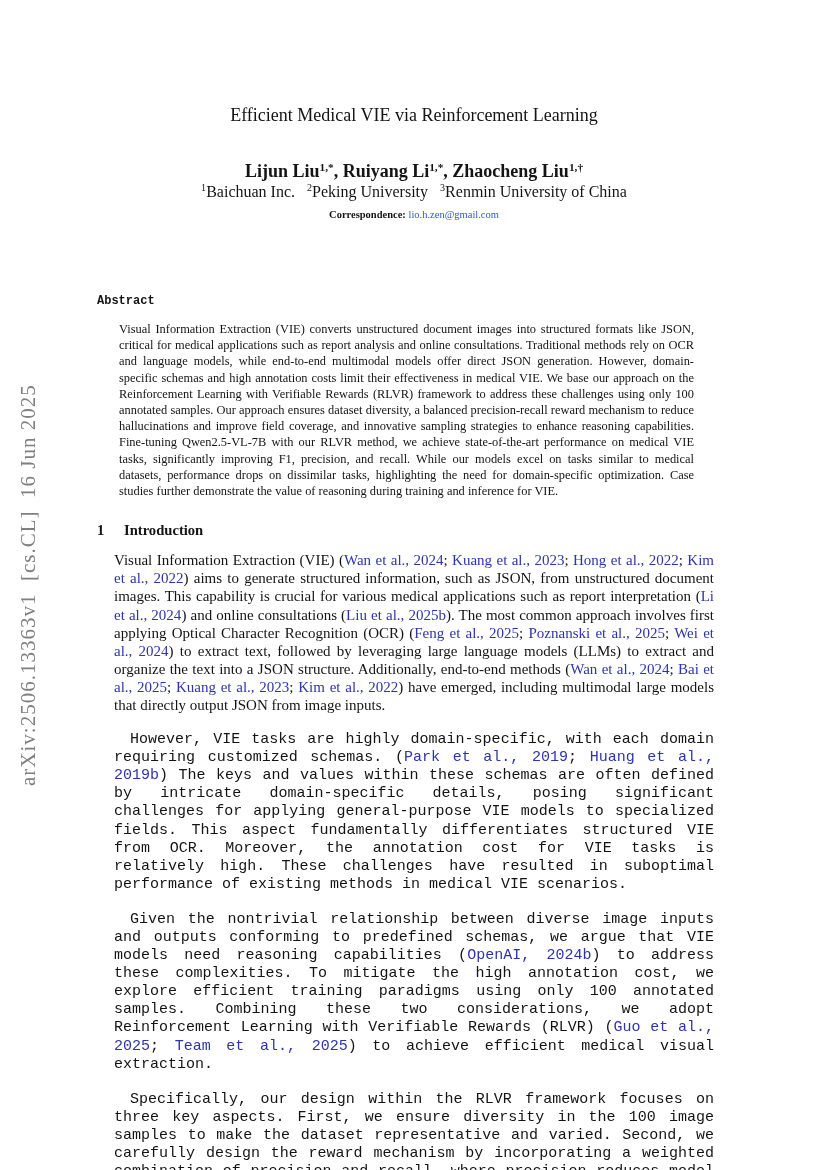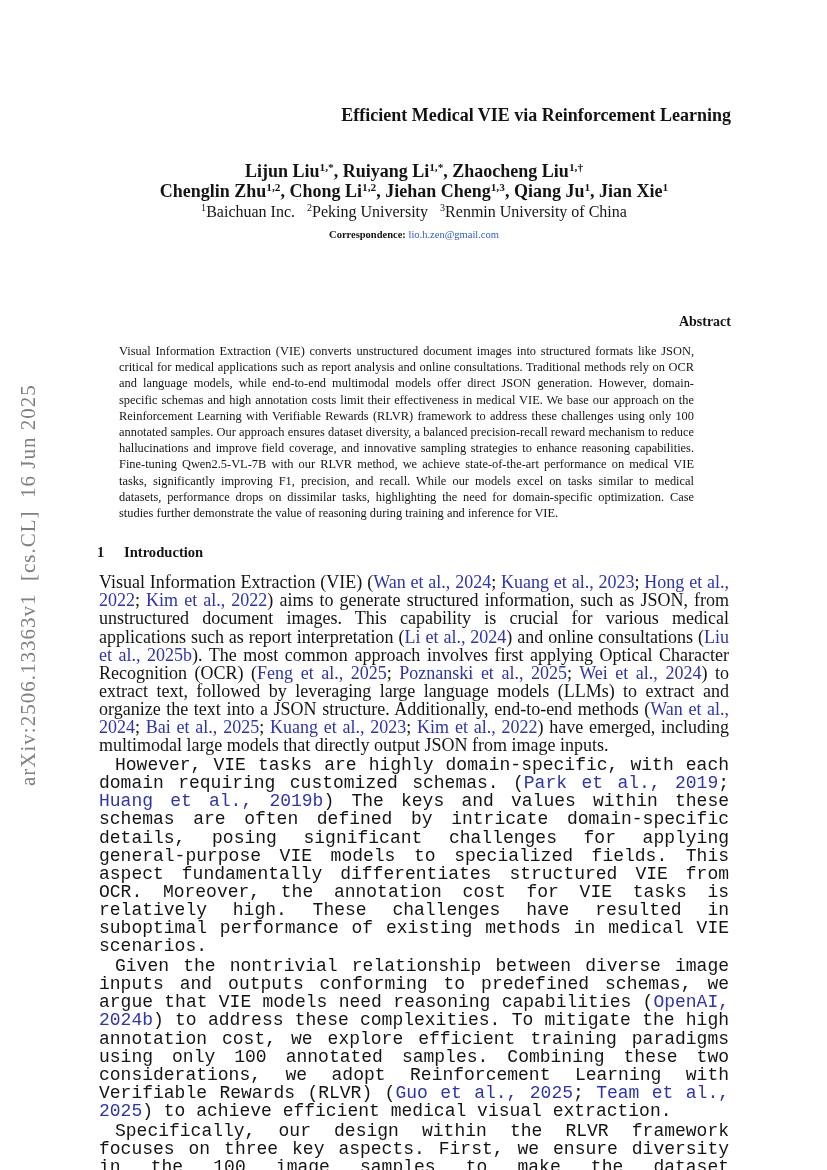--- a/index.html
+++ b/index.html
@@ -9,54 +9,53 @@
     font-family:"Liberation Serif","DejaVu Serif",serif;
   }
   .watermark {
     position:absolute; left:16px; top:344px; height:482px;
     writing-mode:vertical-rl; transform:rotate(180deg);
     font-size:21px; letter-spacing:1px; color:var(--wm,#808080);
     white-space:pre; text-align:center;
     font-family:"Liberation Serif","DejaVu Serif",serif;
   }
   .content { position:absolute; left:97px; top:0; width:634px; }
-  .title { margin-top:103px; text-align:right; font-size:18px; font-weight:bold; line-height:24px; }
+  .title { margin-top:103px; text-align:center; font-size:18px; font-weight:normal; line-height:24px; }
   .authors { margin-top:34px; text-align:center; }
   .author-line { font-size:18px; font-weight:bold; line-height:20px; white-space:pre-wrap; }
   .affil-line { font-size:16px; line-height:22px; white-space:pre-wrap; }
   .corr-line { font-size:10.5px; line-height:14px; margin-top:5px;text-align:center; }
   .corr-label { font-weight:bold; }
   .corr-email { color:var(--email,#2f5bcf); cursor:pointer; }
-  .abstract-head { margin-top:72px; text-align:right; font-size:14px; font-weight:bold; }
+  .abstract-head { margin-top:72px; text-align:left; font-size:12px; font-weight:bold;font-family:Liberation Mono, monospace; }
   .abstract-body {
     margin:13px 37px 0 22px; font-size:12.4px; line-height:16.2px;
     text-align:justify;
   }
   .section-head { margin-top:21px; font-size:14.6px; font-weight:bold; line-height:20px; }
   .sec-num { display:inline-block; width:27px; }
-  .body-par { margin:2px; font-size:18px; line-height:18.1px; text-align:justify; }
+  .body-par { margin:17px; font-size:15px; line-height:18.1px; text-align:justify; }
   .body-par.first { margin-top:11px; }
   .body-par.indent { text-indent:16px;font-family:Liberation Mono, monospace; }
   .seg-cite { color:var(--cite,#2d34ad); cursor:pointer; }
   .seg-sup { font-size:0.63em; vertical-align:0.55em; line-height:0; }
 </style>
 </head>
 <body>
 
 <div class="page">
 
   <div class="watermark">arXiv:2506.13363v1  [cs.CL]  16 Jun 2025</div>
 
   <div class="content">
 
     <div class="title">Efficient Medical VIE via Reinforcement Learning</div>
 
     <div class="authors">
       <div class="author-line"><span>Lijun Liu</span><span class="seg-sup">1,*</span><span>, </span><span>Ruiyang Li</span><span class="seg-sup">1,*</span><span>, </span><span>Zhaocheng Liu</span><span class="seg-sup">1,†</span></div>
-      <div class="author-line"><span>Chenglin Zhu</span><span class="seg-sup">1,2</span><span>, </span><span>Chong Li</span><span class="seg-sup">1,2</span><span>, </span><span>Jiehan Cheng</span><span class="seg-sup">1,3</span><span>, </span><span>Qiang Ju</span><span class="seg-sup">1</span><span>, </span><span>Jian Xie</span><span class="seg-sup">1</span></div>
       <div class="affil-line"><span class="seg-sup">1</span><span>Baichuan Inc.   </span><span class="seg-sup">2</span><span>Peking University   </span><span class="seg-sup">3</span><span>Renmin University of China</span></div>
       <div class="corr-line">
         <span class="corr-label">Correspondence:</span>
         <span class="corr-email">lio.h.zen@gmail.com</span>
       </div>
     </div>
 
     <div class="abstract-head">Abstract</div>
 
     <p class="abstract-body">Visual Information Extraction (VIE) converts unstructured document images into structured formats like JSON, critical for medical applications such as report analysis and online consultations. Traditional methods rely on OCR and language models, while end-to-end multimodal models offer direct JSON generation. However, domain-specific schemas and high annotation costs limit their effectiveness in medical VIE. We base our approach on the Reinforcement Learning with Verifiable Rewards (RLVR) framework to address these challenges using only 100 annotated samples. Our approach ensures dataset diversity, a balanced precision-recall reward mechanism to reduce hallucinations and improve field coverage, and innovative sampling strategies to enhance reasoning capabilities. Fine-tuning Qwen2.5-VL-7B with our RLVR method, we achieve state-of-the-art performance on medical VIE tasks, significantly improving F1, precision, and recall. While our models excel on tasks similar to medical datasets, performance drops on dissimilar tasks, highlighting the need for domain-specific optimization. Case studies further demonstrate the value of reasoning during training and inference for VIE.</p>

